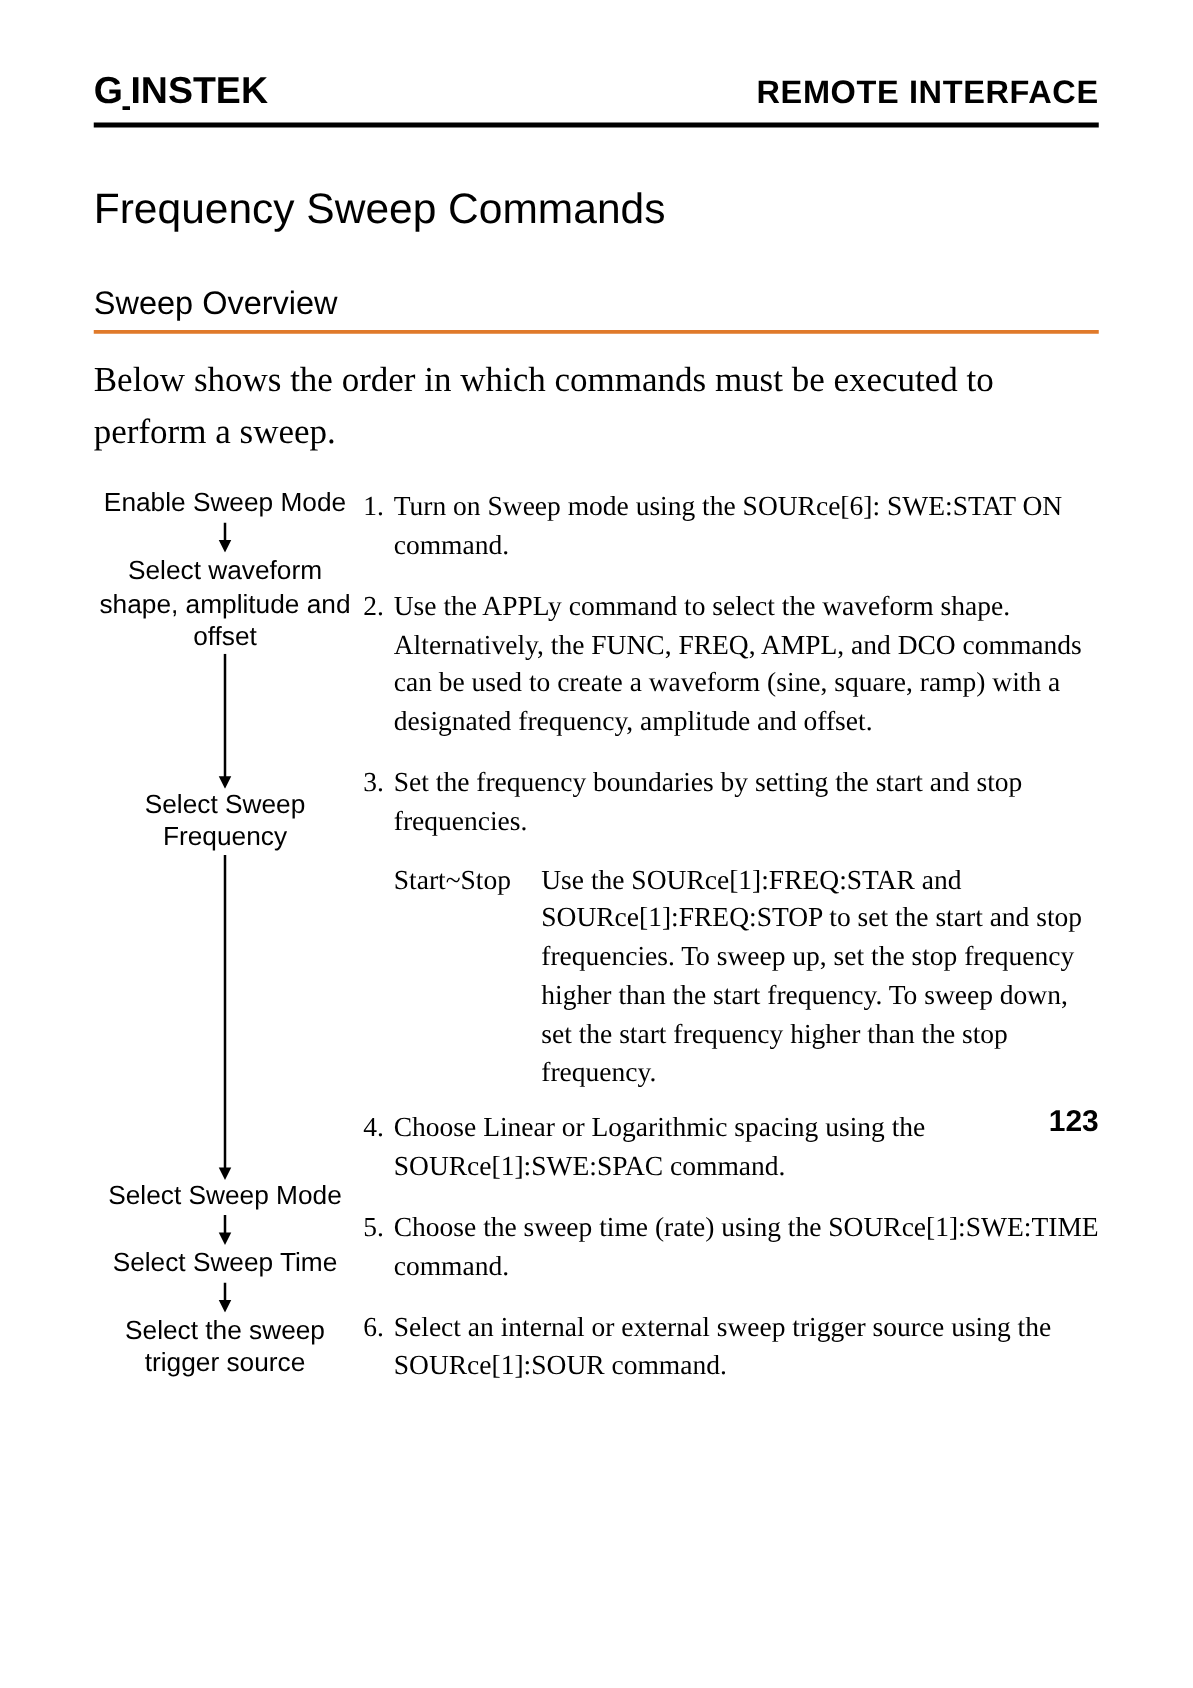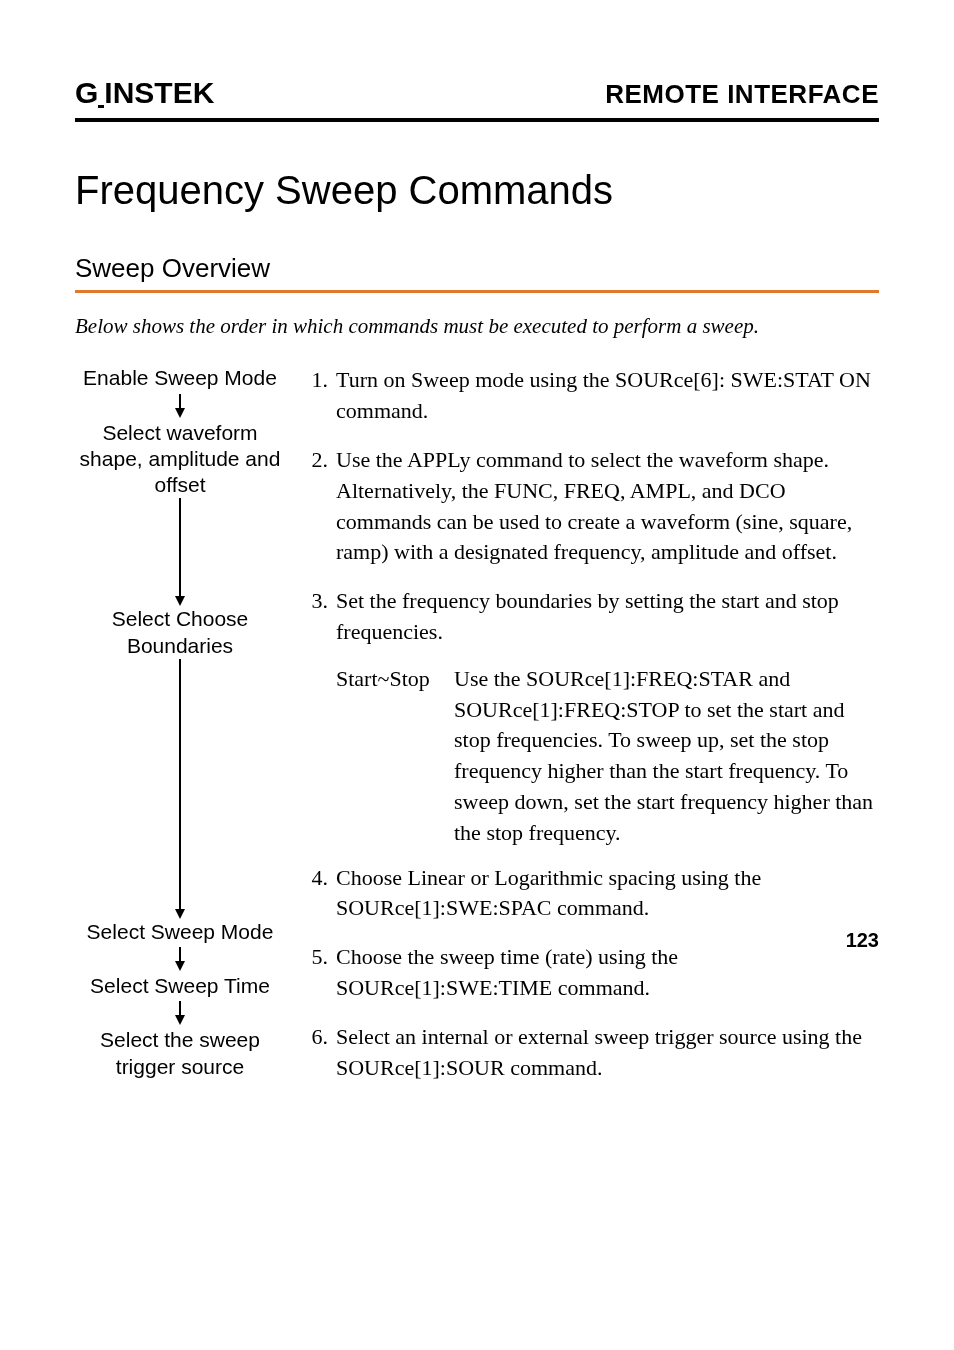--- a/index.html
+++ b/index.html
@@ -3,38 +3,38 @@
 <meta charset="utf-8">
 <style>
   * { margin: 0; padding: 0; box-sizing: border-box; }
   html, body { width: 954px; height: 1350px; background: #fff; font-family: Georgia, 'Times New Roman', serif; color: #000; }
   .page { padding: 56px 75px 40px 75px; }
   .header-row { display: flex; justify-content: space-between; align-items: baseline; padding-bottom: 6px; }
   .logo { font-family: Arial, Helvetica, sans-serif; font-weight: 900; font-size: 30px; letter-spacing: 0px; }
   .logo .u { display: inline-block; border-bottom: 3px solid #000; line-height: 0.75; }
   .header-right { font-family: 'Segoe UI', Arial, sans-serif; font-weight: 700; font-size: 26px; letter-spacing: 0.5px; }
   .thick-rule { border: none; border-top: 4px solid #000; margin-top: 2px; }
-  .h1 { font-family: 'Segoe UI', Arial, sans-serif; font-weight: 400; font-size: 40px; margin-top: 46px; margin-bottom: 40px; }
+  .h1 { font-family: 'Segoe UI', Arial, sans-serif; font-weight: 400; font-size: 34px; margin-top: 46px; margin-bottom: 40px; }
   .h2 { font-family: 'Segoe UI', Arial, sans-serif; font-weight: 400; font-size: 26px; margin-bottom: 6px; }
   .orange-rule { border: none; border-top: 3px solid #e07a2a; margin-bottom: 18px; }
-  .intro { font-size: 21px; line-height: 1.45; margin-bottom: 24px; font-style: italic; }
-  .flow { display: flex; gap: 21px; }
+  .intro { font-size: 28px; line-height: 1.45; margin-bottom: 24px; }
+  .flow { display: flex; }
   .flow-left { width: 210px; flex-shrink: 0; font-family: 'Segoe UI', Arial, sans-serif; font-size: 21px; display: flex; flex-direction: column; }
   .flow-right { flex: 1; }
   .step-label { text-align: center; line-height: 1.25; }
   .arrow-short { display: flex; justify-content: center; margin: 2px 0; }
   .arrow-long { display: flex; justify-content: center; }
   .ol-step { display: flex; font-size: 22px; line-height: 1.4; margin-bottom: 18px; }
   .ol-num { width: 30px; flex-shrink: 0; text-align: right; padding-right: 8px; }
   .ol-body { flex: 1; }
   .sub-row { display: flex; margin-top: 16px; }
   .sub-label { width: 118px; flex-shrink: 0; }
   .sub-body { flex: 1; }
-  .page-num { position: absolute; right: 75px; bottom: 28px; font-family: 'Segoe UI', Arial, sans-serif; font-weight: 700; font-size: 20px; }
-  .page-wrap { position: relative; width: 954px; height: 960px; margin-top: 20px; }
+  .page-num { position: absolute; right: 75px; bottom: 48px; font-family: 'Segoe UI', Arial, sans-serif; font-weight: 700; font-size: 24px; }
+  .page-wrap { position: relative; width: 954px; height: 960px; }
 </style>
 </head>
 <body>
 
 <div class="page-wrap">
 <div class="page">
 
   <div class="header-row">
     <div class="logo">G<span class="u"> </span>INSTEK</div>
     <div class="header-right">REMOTE INTERFACE</div>
@@ -60,21 +60,21 @@
       </div>
 
       <div class="step-label">Select waveform shape, amplitude and offset</div>
       <div class="arrow-long">
         <svg width="14" height="108" viewBox="0 0 14 108">
               <line x1="7" y1="0" x2="7" y2="100" stroke="#000" stroke-width="2"></line>
               <polygon points="7,108 2,98 12,98" fill="#000"></polygon>
             </svg>
       </div>
 
-      <div class="step-label">Select Choose Boundaries</div>
+      <div class="step-label">Select Sweep Frequency</div>
       <div class="arrow-long">
         <svg width="14" height="260" viewBox="0 0 14 260">
               <line x1="7" y1="0" x2="7" y2="252" stroke="#000" stroke-width="2"></line>
               <polygon points="7,260 2,250 12,250" fill="#000"></polygon>
             </svg>
       </div>
 
       <div class="step-label">Select Sweep Mode</div>
       <div class="arrow-short">
         <svg width="14" height="24" viewBox="0 0 14 24">

